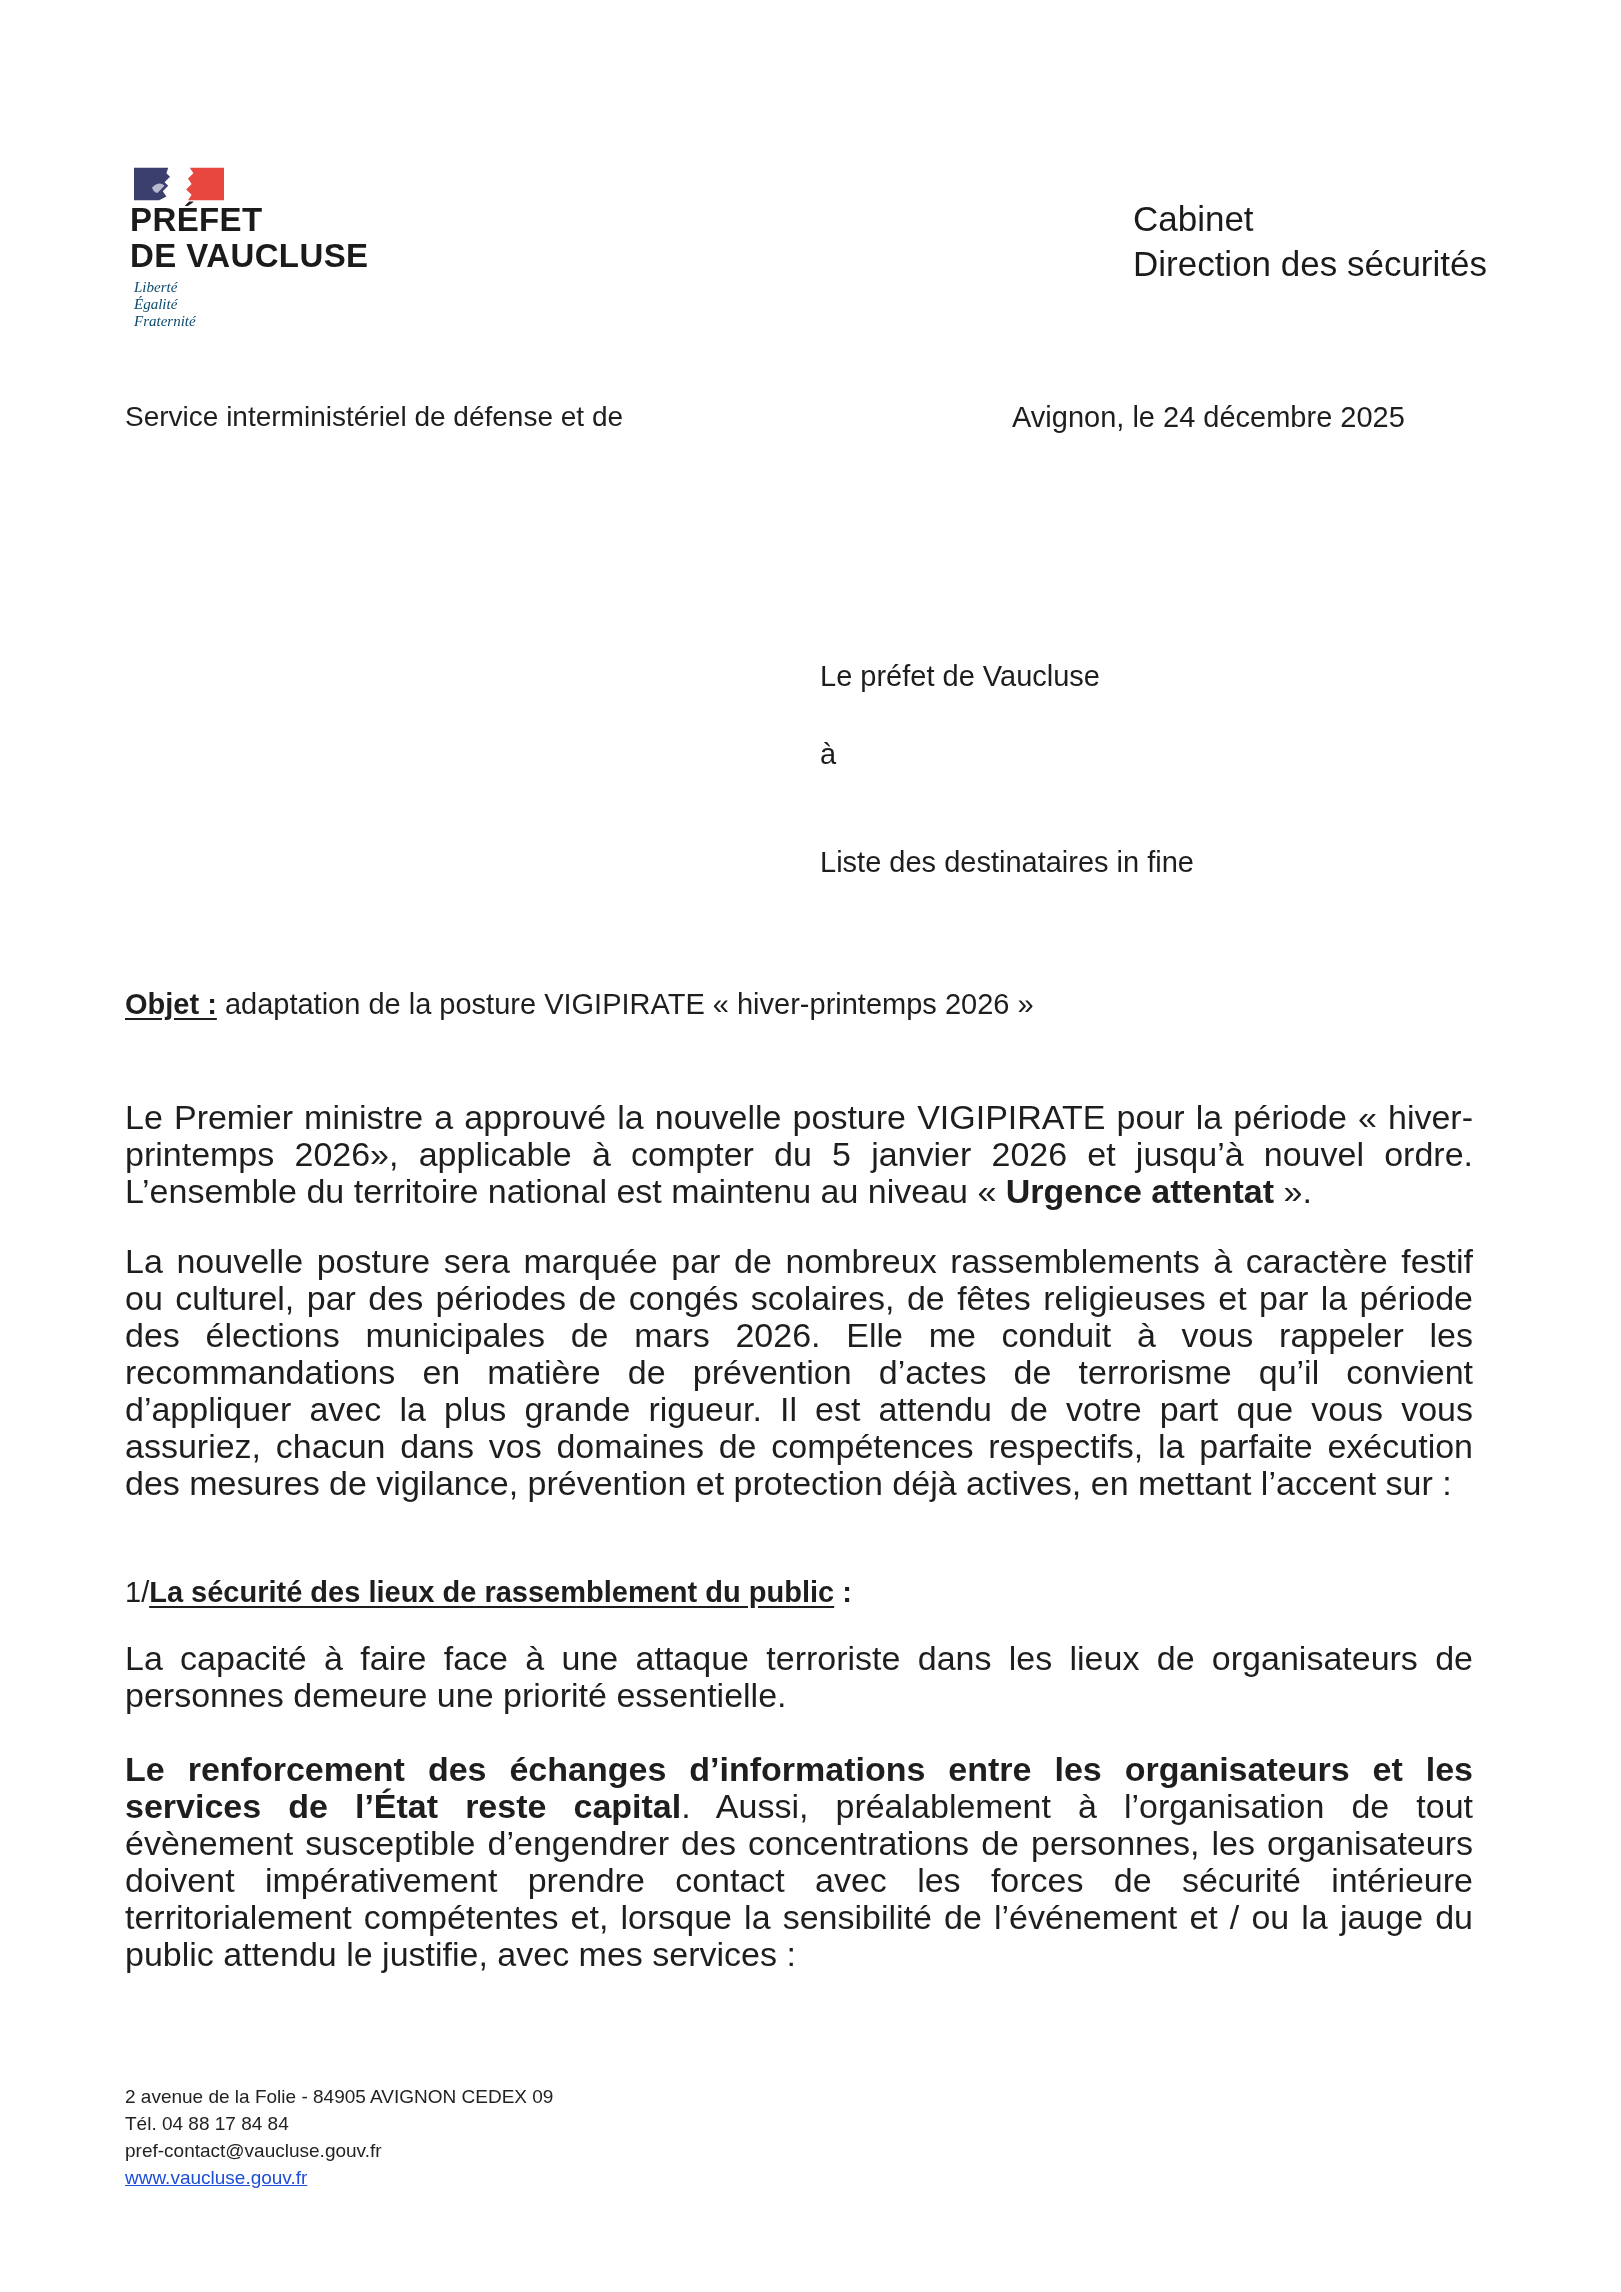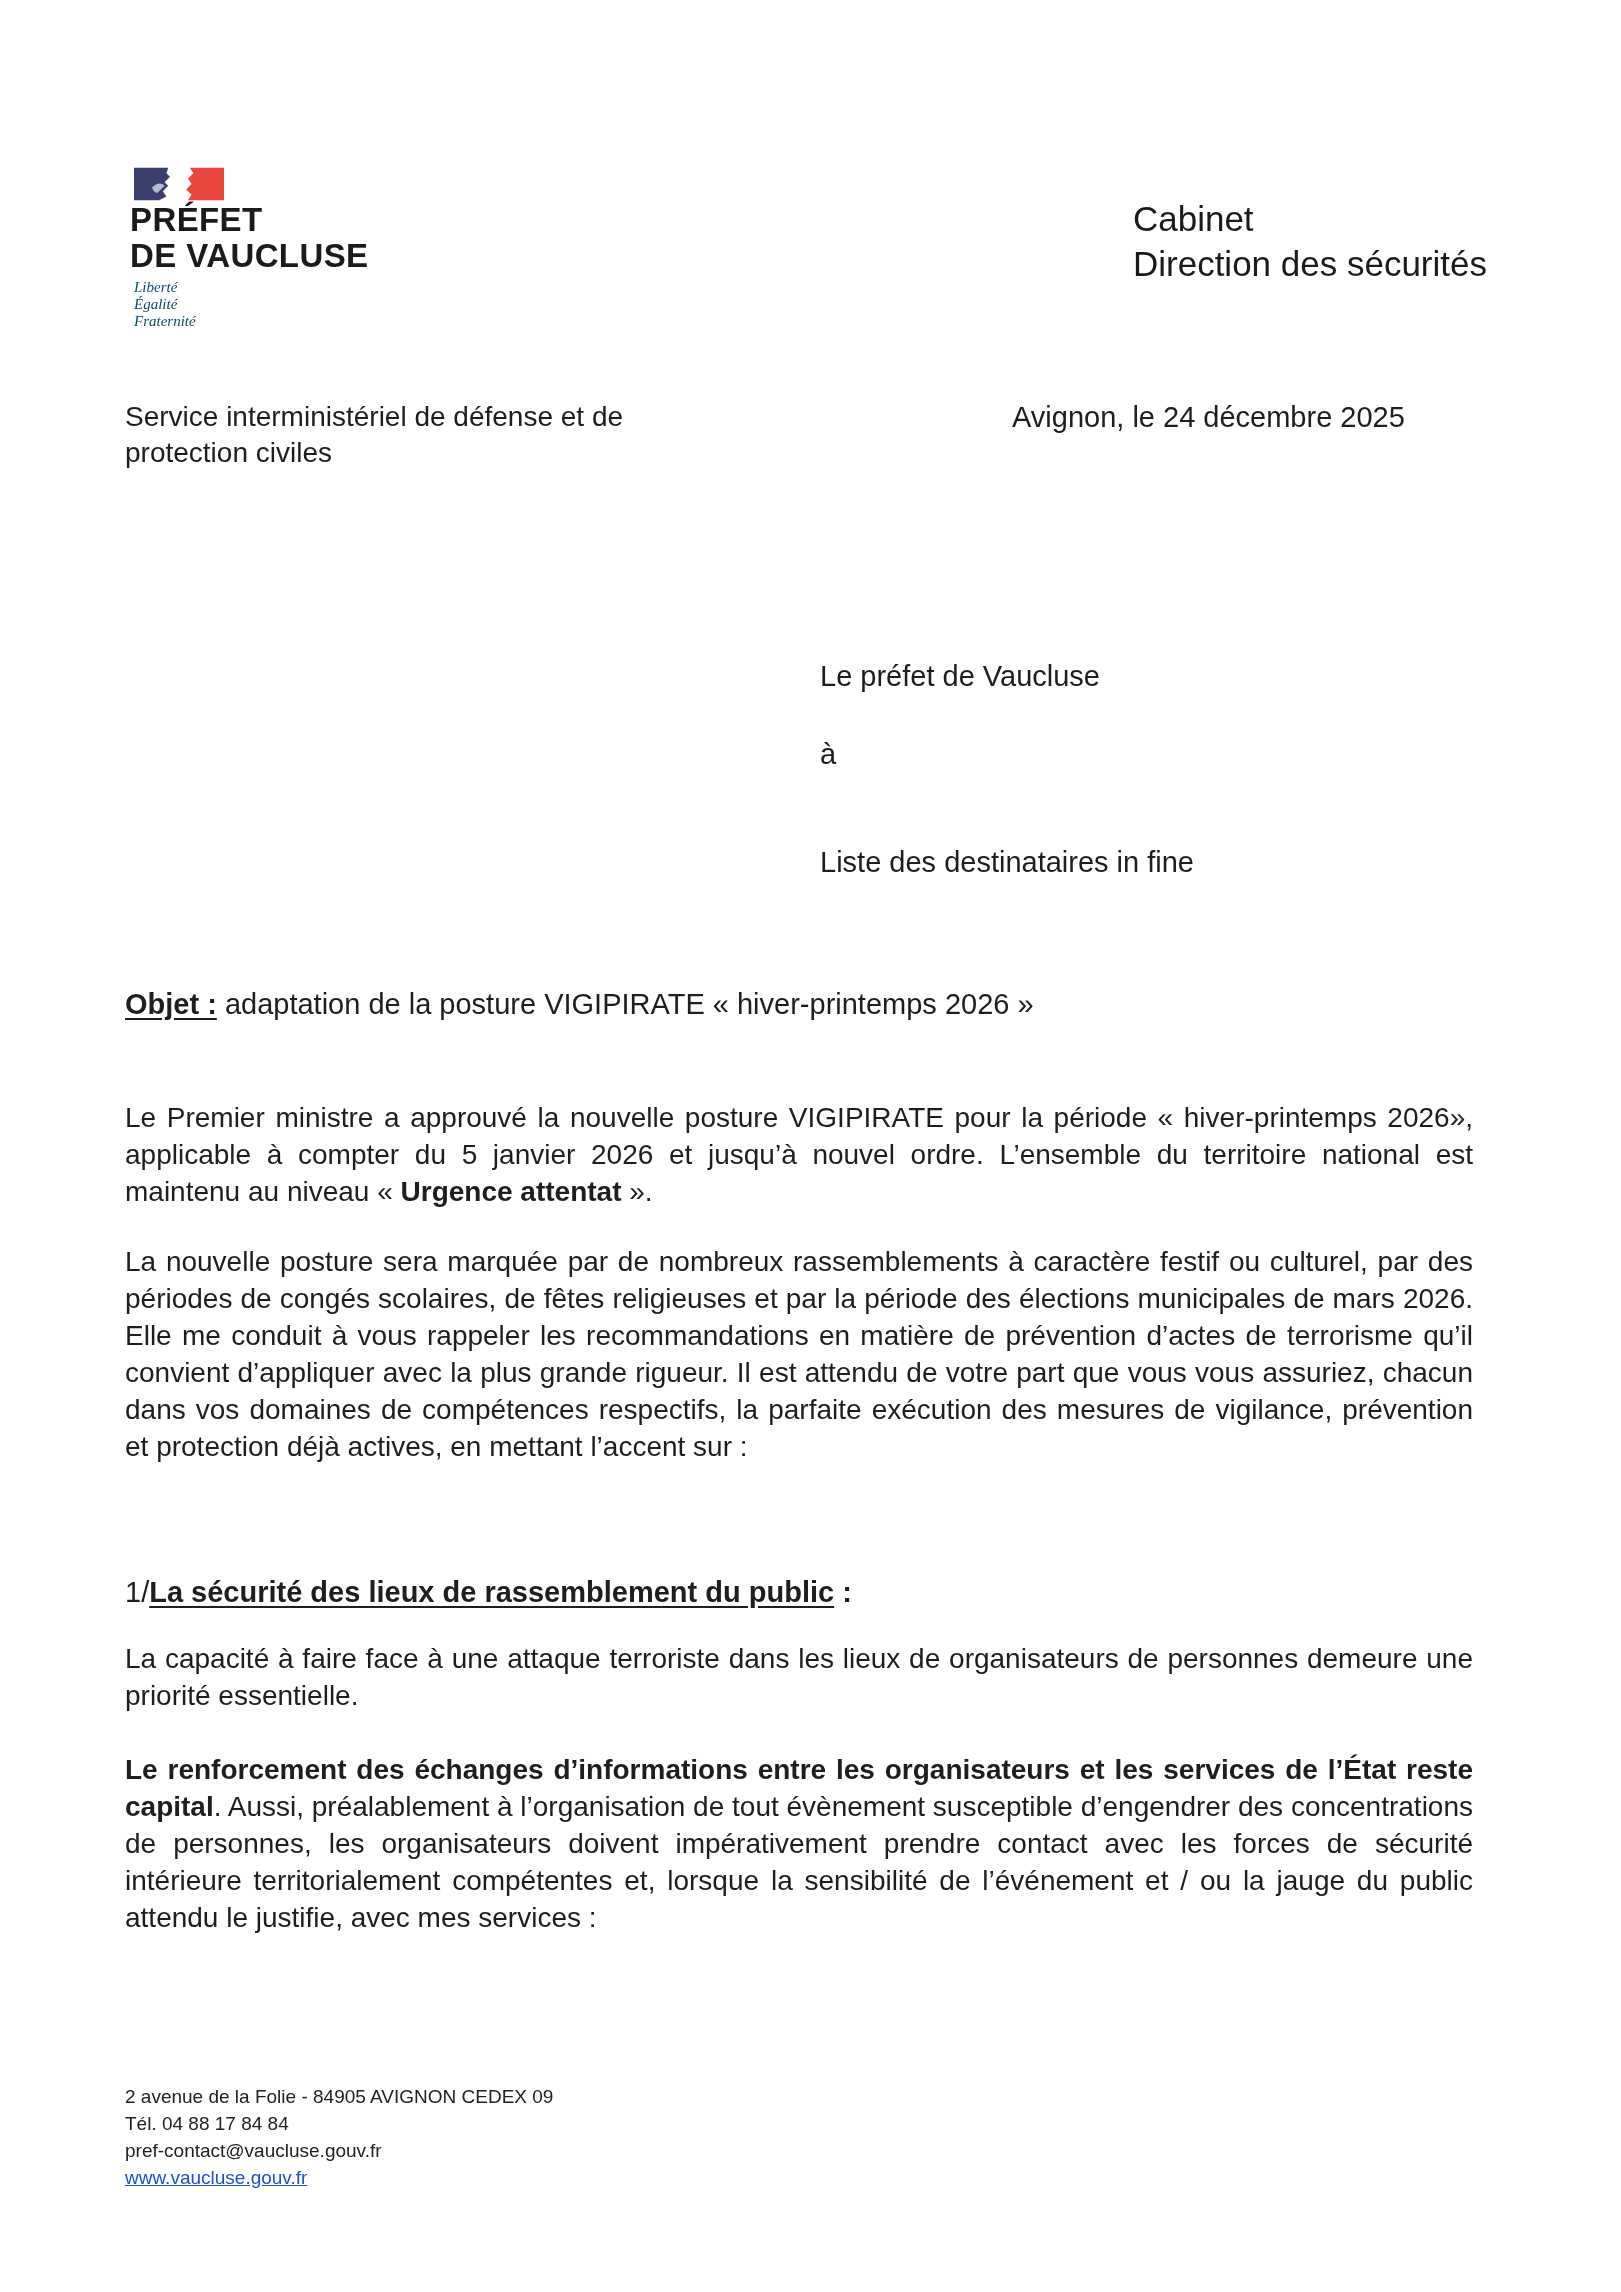--- a/index.html
+++ b/index.html
@@ -35,21 +35,21 @@
   }
 
   .recipient { left: 820px; font-size: 29px; line-height: 36px; }
 
   .objet {
     left: 125px; top: 974px; font-size: 29px; line-height: 36px;
   }
   .objet .label { font-weight: bold; text-decoration: underline; text-underline-offset: 3.6px; }
 
   .para {
-    left: 125px; width: 1348px; font-size: 28px; line-height: 37px;
+    left: 125px; width: 1348px; font-size: 34px; line-height: 37px;
     text-align: justify; text-align-last: left;
   }
   .para b { font-weight: bold; }
 
   .section-title {
     left: 125px; top: 1562px; font-size: 29px; line-height: 36px;
   }
   .section-title .u { font-weight: bold; text-decoration: underline; text-underline-offset: 3.6px; }
 
   .footer {
@@ -77,21 +77,20 @@
   <div>Fraternité</div>
 </div>
 
 <div class="abs cabinet">
   <div>Cabinet</div>
   <div>Direction des sécurités</div>
 </div>
 
 <div class="abs service">
   <div>Service interministériel de défense et de</div>
-  <div>protection civiles</div>
 </div>
 <div class="abs date">Avignon, le 24 décembre 2025</div>
 
 <div class="abs recipient" style="top:646px;">Le préfet de Vaucluse</div>
 <div class="abs recipient" style="top:724px;">à</div>
 <div class="abs recipient" style="top:832px;">Liste des destinataires in fine</div>
 
 <div class="abs objet">
   <span class="label">Objet :</span><span> adaptation de la posture VIGIPIRATE « hiver-printemps 2026 »</span>
 </div>

